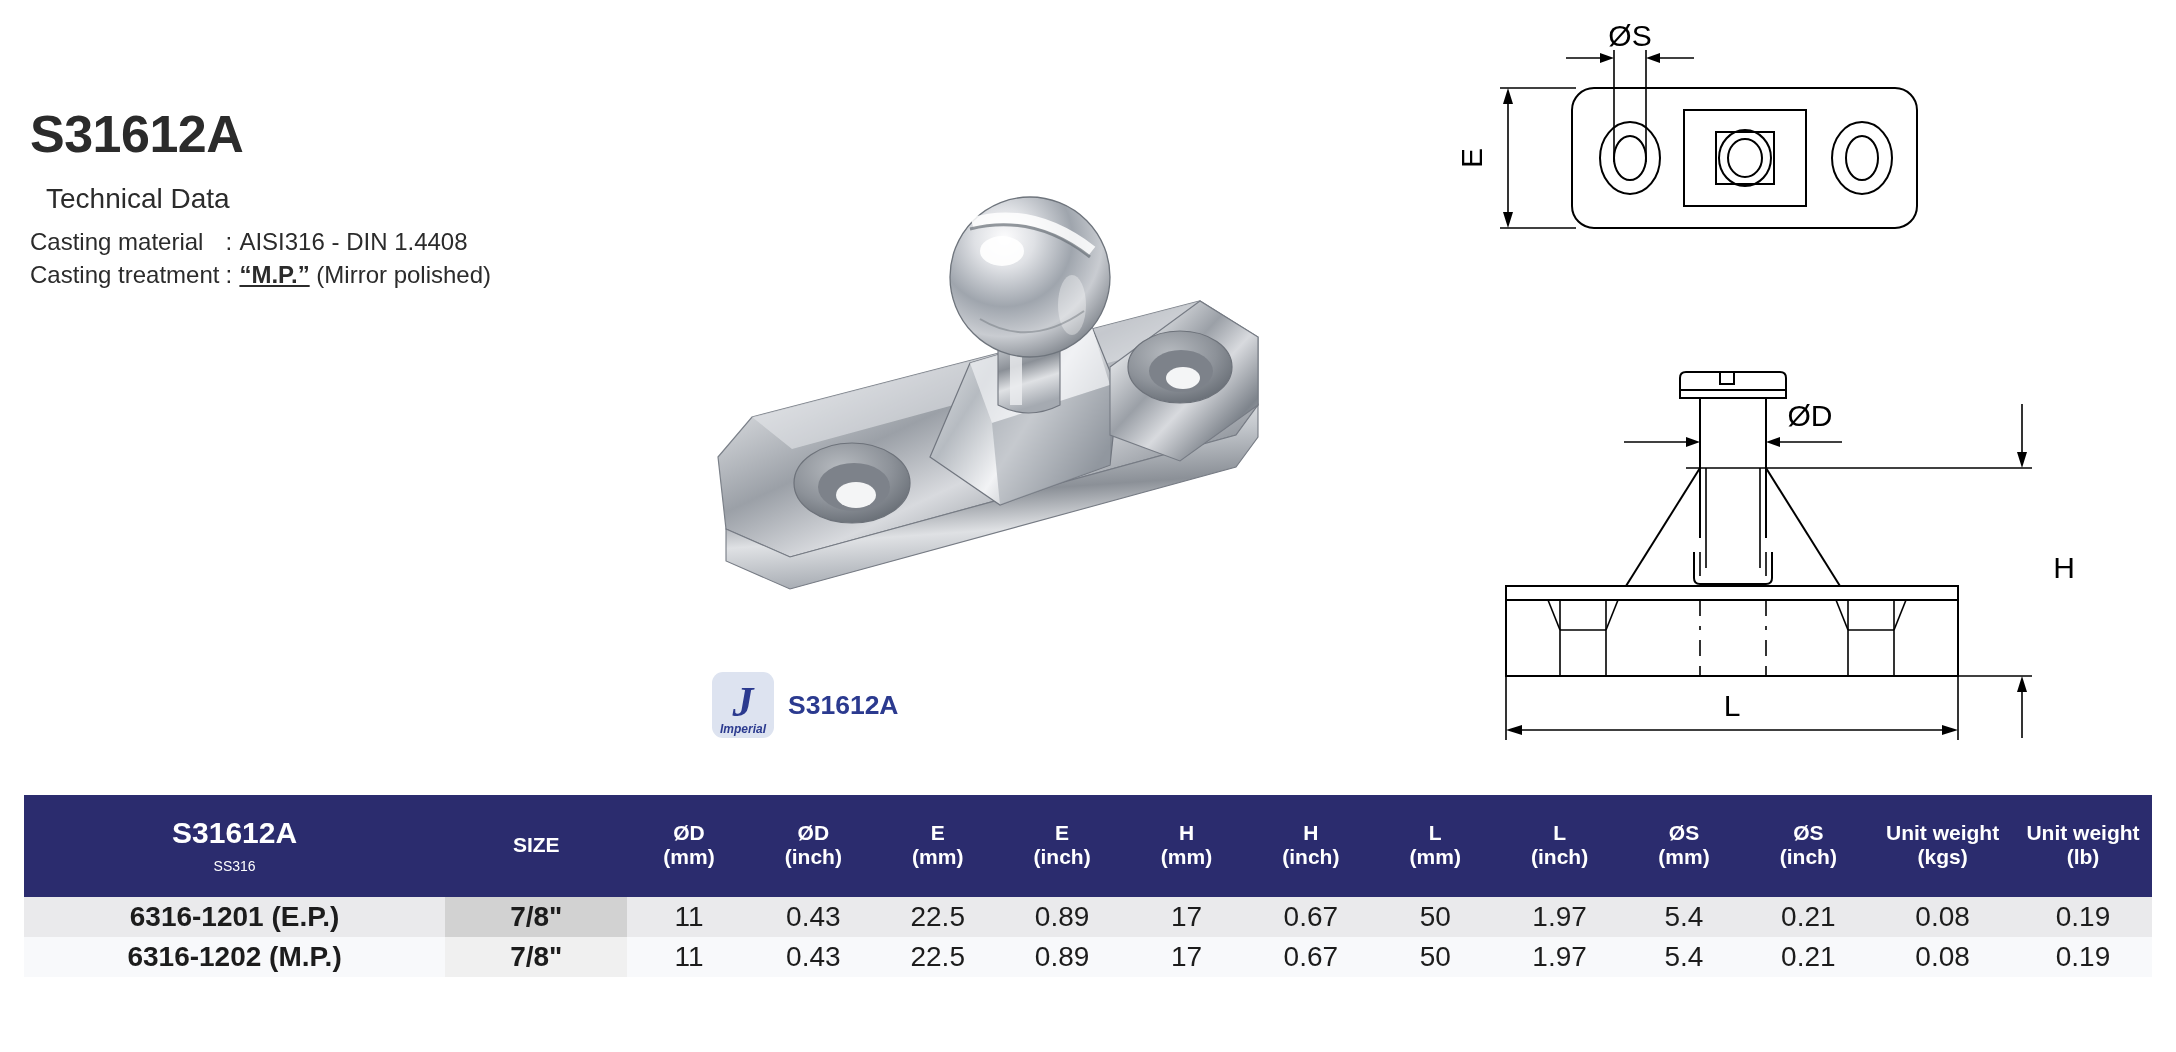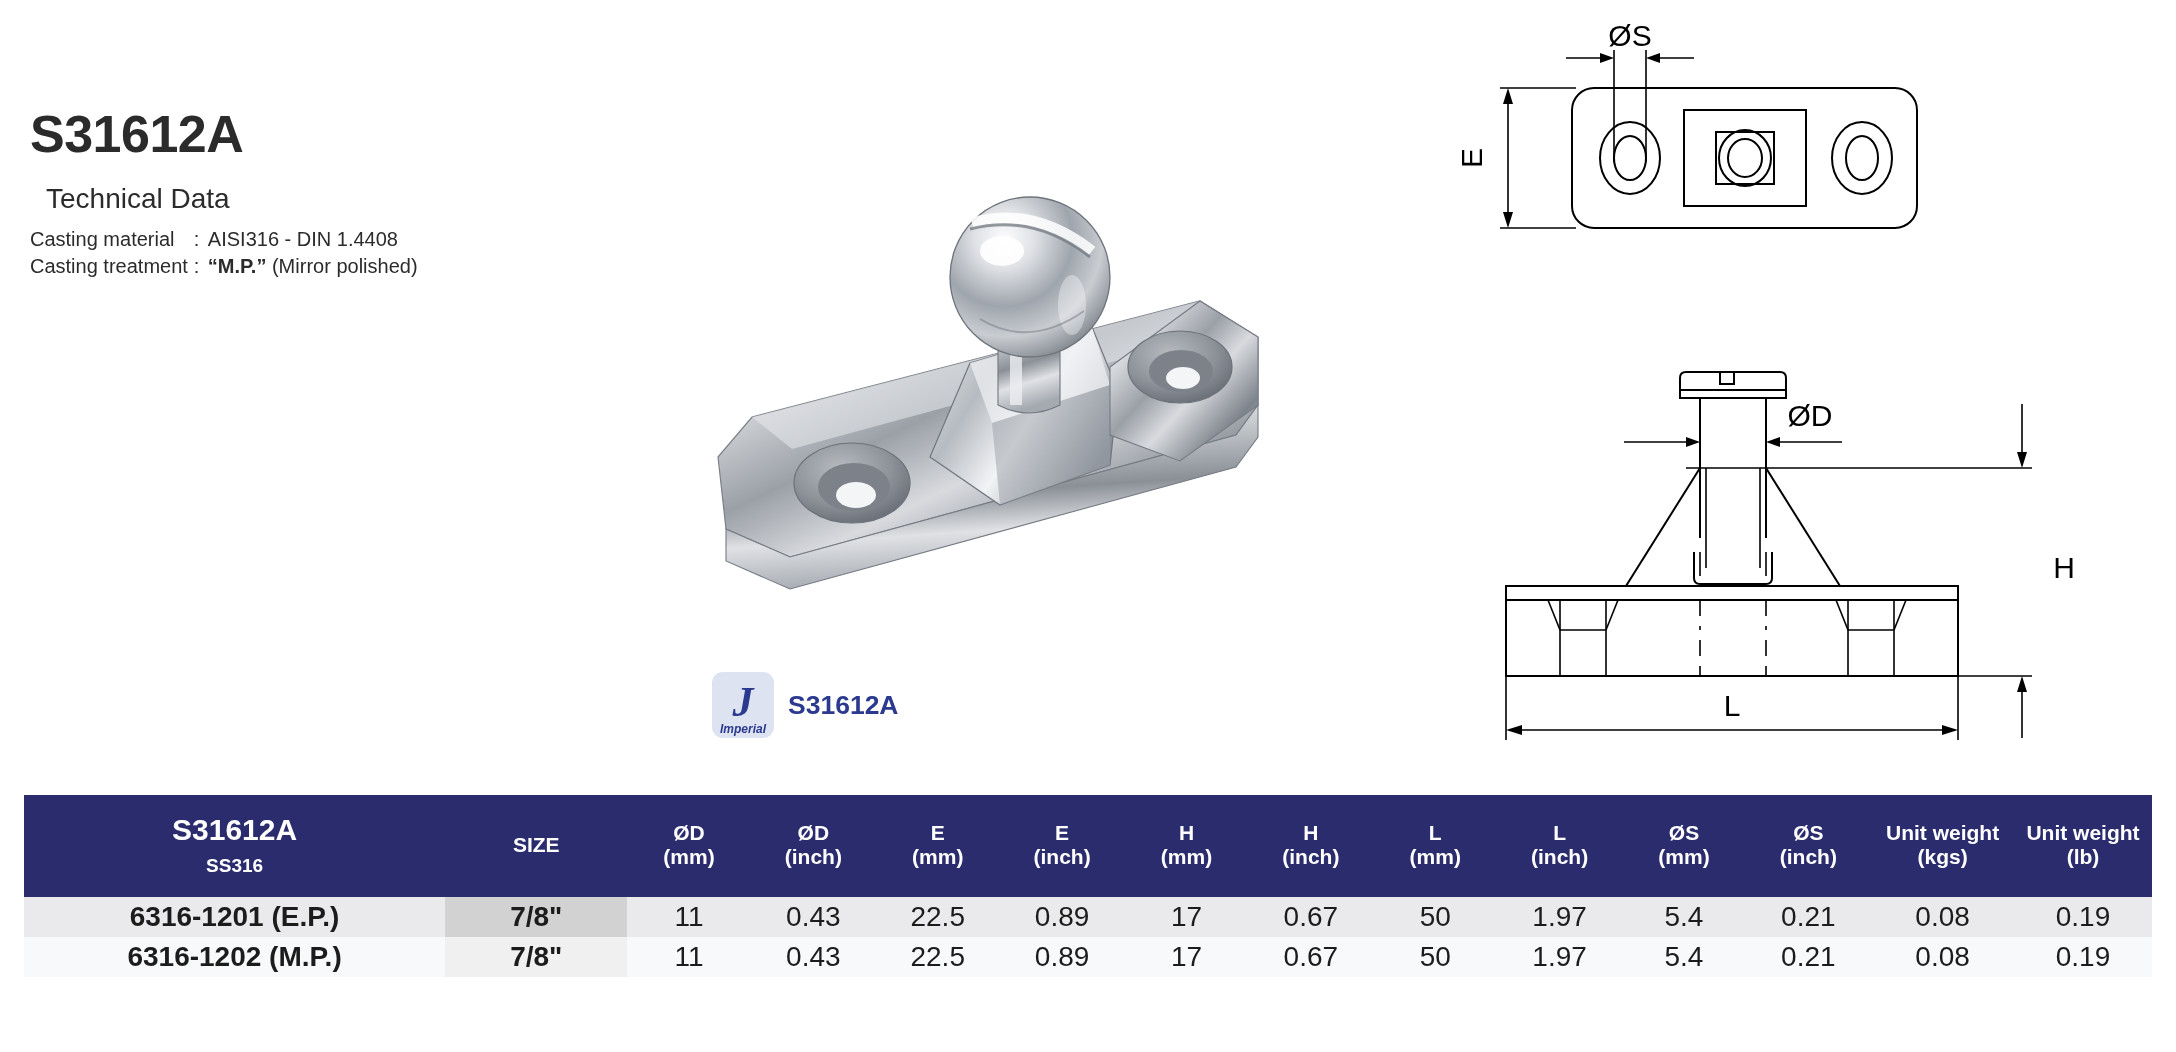--- a/index.html
+++ b/index.html
@@ -33,30 +33,30 @@
   }
   #tech-data-heading {
     font-size: 28px;
     font-weight: normal;
     color: #2b2b2b;
     margin: 0 0 12px 16px;
     line-height: 1.1;
   }
   .spec-table { border-collapse: collapse; }
   .spec-table td {
-    font-size: 20px;
+    font-size: 24px;
     color: #2b2b2b;
     padding: 0 0 2px 0;
     vertical-align: top;
     line-height: 1.28;
     white-space: nowrap;
   }
   .spec-label { padding-right: 6px !important; }
   .spec-colon { width: 14px; }
-  .spec-value b { font-weight: bold; }
+  .spec-value b { font-weight: bold; text-decoration: underline; }
 
   
   #photo-wrap {
     position: absolute;
     left: 640px; top: 105px;
     width: 680px; height: 530px;
   }
   #photo-svg { display: block; width: 100%; height: 100%; }
 
   
@@ -130,22 +130,22 @@
   }
   .model-main {
     display: block;
     font-size: 30px;
     font-weight: bold;
     line-height: 1.1;
     margin-bottom: 10px;
   }
   .model-sub {
     display: block;
-    font-size: 19px;
-    font-weight: bold;
+    font-size: 14px;
+    font-weight: normal;
     line-height: 1.1;
   }
   .hdr-unit { display: block; font-size: 21px; font-weight: bold; line-height: 1.15; }
   #spec-data-table tbody td {
     font-size: 28px;
     color: #1c1c1c;
     text-align: center;
     vertical-align: middle;
     height: 34px;
     padding: 4px 2px;

